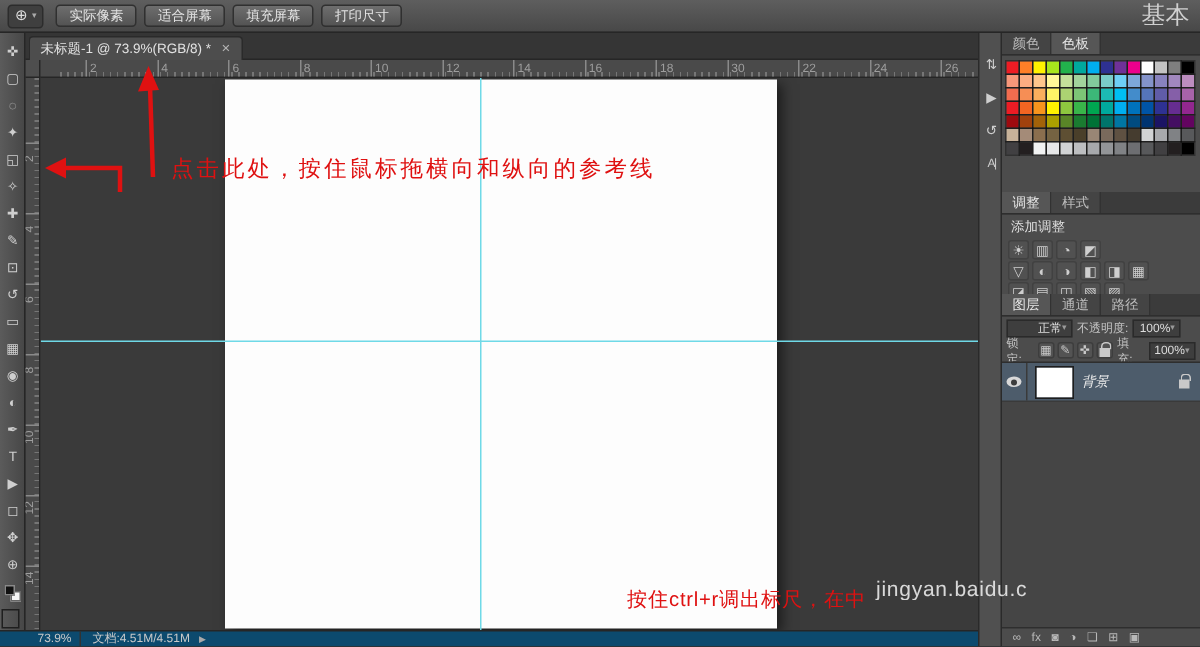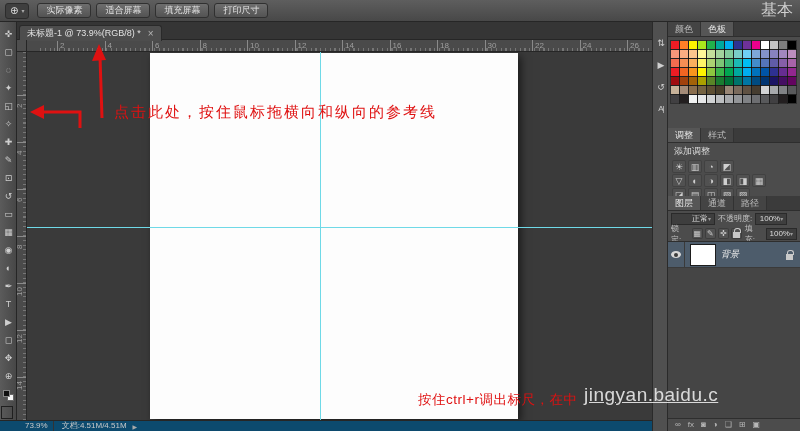--- a/index.html
+++ b/index.html
@@ -37,21 +37,21 @@
 #ruler-corner{position:absolute;left:17px;top:40px;width:10px;height:12px;background:#4e4e4e;border-right:1px solid #262626;border-bottom:1px solid #262626;z-index:5;}
 
 #canvas{position:absolute;left:27px;top:52px;width:625px;height:368px;background:#3a3a3a;overflow:hidden;}
 #document{position:absolute;left:123px;top:1px;width:368px;height:366px;background:#fdfdfd;box-shadow:3px 3px 8px rgba(0,0,0,.55);}
 .guide{position:absolute;background:#6fd9e7;}
 #guide-v{width:1px;top:0;height:368px;}
 #guide-h{height:1px;left:0;width:625px;}
 
 #note-top{position:absolute;left:114px;top:103px;font-size:15px;letter-spacing:2px;color:#df1111;z-index:40;white-space:nowrap;}
 #note-bottom{position:absolute;left:418px;top:391px;font-size:13.5px;letter-spacing:.5px;color:#df1111;z-index:40;white-space:nowrap;}
-#watermark{position:absolute;left:584px;top:384px;font-size:19px;color:#f0f0f0;opacity:.87;z-index:45;letter-spacing:.5px;white-space:nowrap;text-decoration:underline;}
+#watermark{position:absolute;left:584px;top:384px;font-size:14px;color:#f0f0f0;opacity:.87;z-index:45;letter-spacing:.5px;white-space:nowrap;}
 #arrows{position:absolute;left:0;top:0;z-index:42;pointer-events:none;}
 
 #icon-strip{position:absolute;left:652px;top:22px;width:16px;height:409px;background:#505050;border-left:1px solid #2a2a2a;border-right:1px solid #2a2a2a;z-index:6;padding-top:12px;}
 .strip-icon{width:16px;height:18px;line-height:18px;text-align:center;font-size:9px;color:#cfcfcf;margin-bottom:4px;}
 .strip-icon.small{font-size:8px;letter-spacing:-1px;}
 
 #dock{position:absolute;left:668px;top:22px;width:132px;height:409px;background:#4c4c4c;display:flex;flex-direction:column;z-index:6;}
 .panel-tabs{height:15px;background:#3b3b3b;display:flex;border-bottom:1px solid #2e2e2e;flex:0 0 auto;}
 .ptab{font-size:9px;line-height:14px;padding:0 7px;background:#444;color:#bdbdbd;border-right:1px solid #323232;}
 .ptab.active{background:#565656;color:#e8e8e8;}

